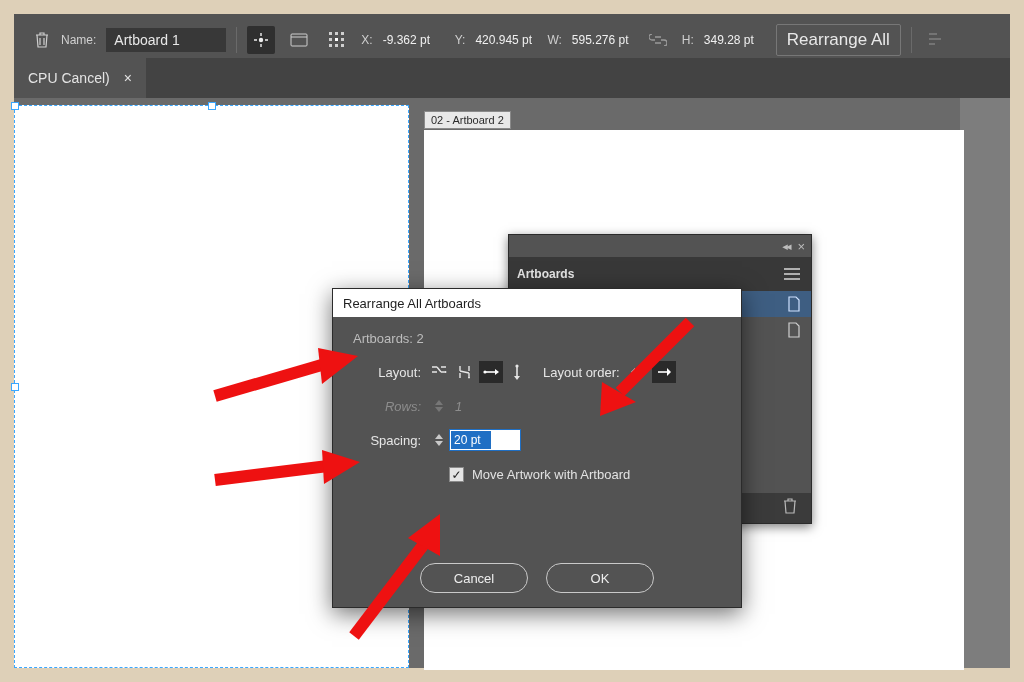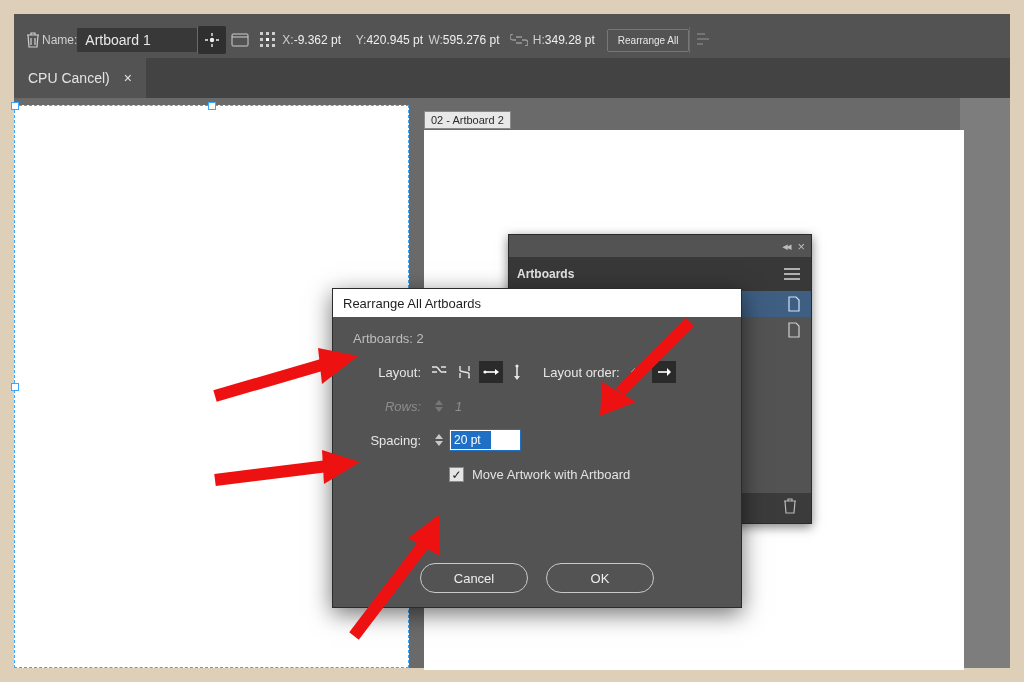--- a/index.html
+++ b/index.html
@@ -1,30 +1,30 @@
 <!DOCTYPE html>
 <html><head>
 <meta charset="utf-8">
 <style>
 * { box-sizing: border-box; margin: 0; padding: 0; font-family: "Segoe UI", Tahoma, sans-serif; }
 html, body { width: 1024px; height: 682px; overflow: hidden; background: #ded0b8; }
 
 .frame { position: absolute; left: 14px; top: 14px; width: 996px; height: 654px; background: #e8e8e8; }
 
 
-.optbar { position: absolute; left: 0; top: 0; right: 0; height: 52px; background: #535353; display: flex; align-items: center; padding: 0 10px; color: #d8d8d8; font-size: 12px; }
+.optbar { position: absolute; left: 0; top: 0; right: 0; height: 52px; background: #535353; display: flex; align-items: center; gap: 10px; padding: 0 19px; color: #d8d8d8; font-size: 12px; }
 .trashbtn { width: 18px; height: 18px; display:flex; align-items:center; justify-content:center; cursor:pointer; }
 .lblname { color:#d0d0d0; }
 .namefield { background:#383838; color:#e8e8e8; border:none; padding:4px 8px; width:120px; height:24px; font-size:14px; }
 .sep { width:1px; height:26px; background:#6a6a6a; }
 .sqbtn { width:28px; height:28px; display:flex; align-items:center; justify-content:center; cursor:pointer; border-radius:2px; }
 .sqbtn.dark { background:#2f2f2f; }
 .dimlbl { color:#cfcfcf; }
 .dimval { color:#f0f0f0; min-width:62px; text-align:left; }
-.rearrbtn { border:1px solid #777; color:#e8e8e8; background:transparent; padding:5px 10px; font-size:10px; border-radius:2px; cursor:pointer; }
+.rearrbtn { border:1px solid #777; color:#e8e8e8; background:transparent; padding:5px 10px; font-size:17px; border-radius:2px; cursor:pointer; }
 .alignbtn { width:28px; height:28px; display:flex; align-items:center; justify-content:center; opacity:.45; }
 .optbar svg { display:block; }
 
 
 .tabstrip { position:absolute; left:0; top:44px; right:0; height:40px; background:#434343; display:flex; align-items:center; }
 .tab { height:40px; display:flex; align-items:center; gap:14px; padding:0 14px; background:#535353; color:#e4e4e4; font-size:14px; }
 .tabclose { font-size:14px; color:#e4e4e4; cursor:pointer; }
 
 
 .canvas { position:absolute; left:0; top:84px; right:0; bottom:0; background:#6a6a6a; }

